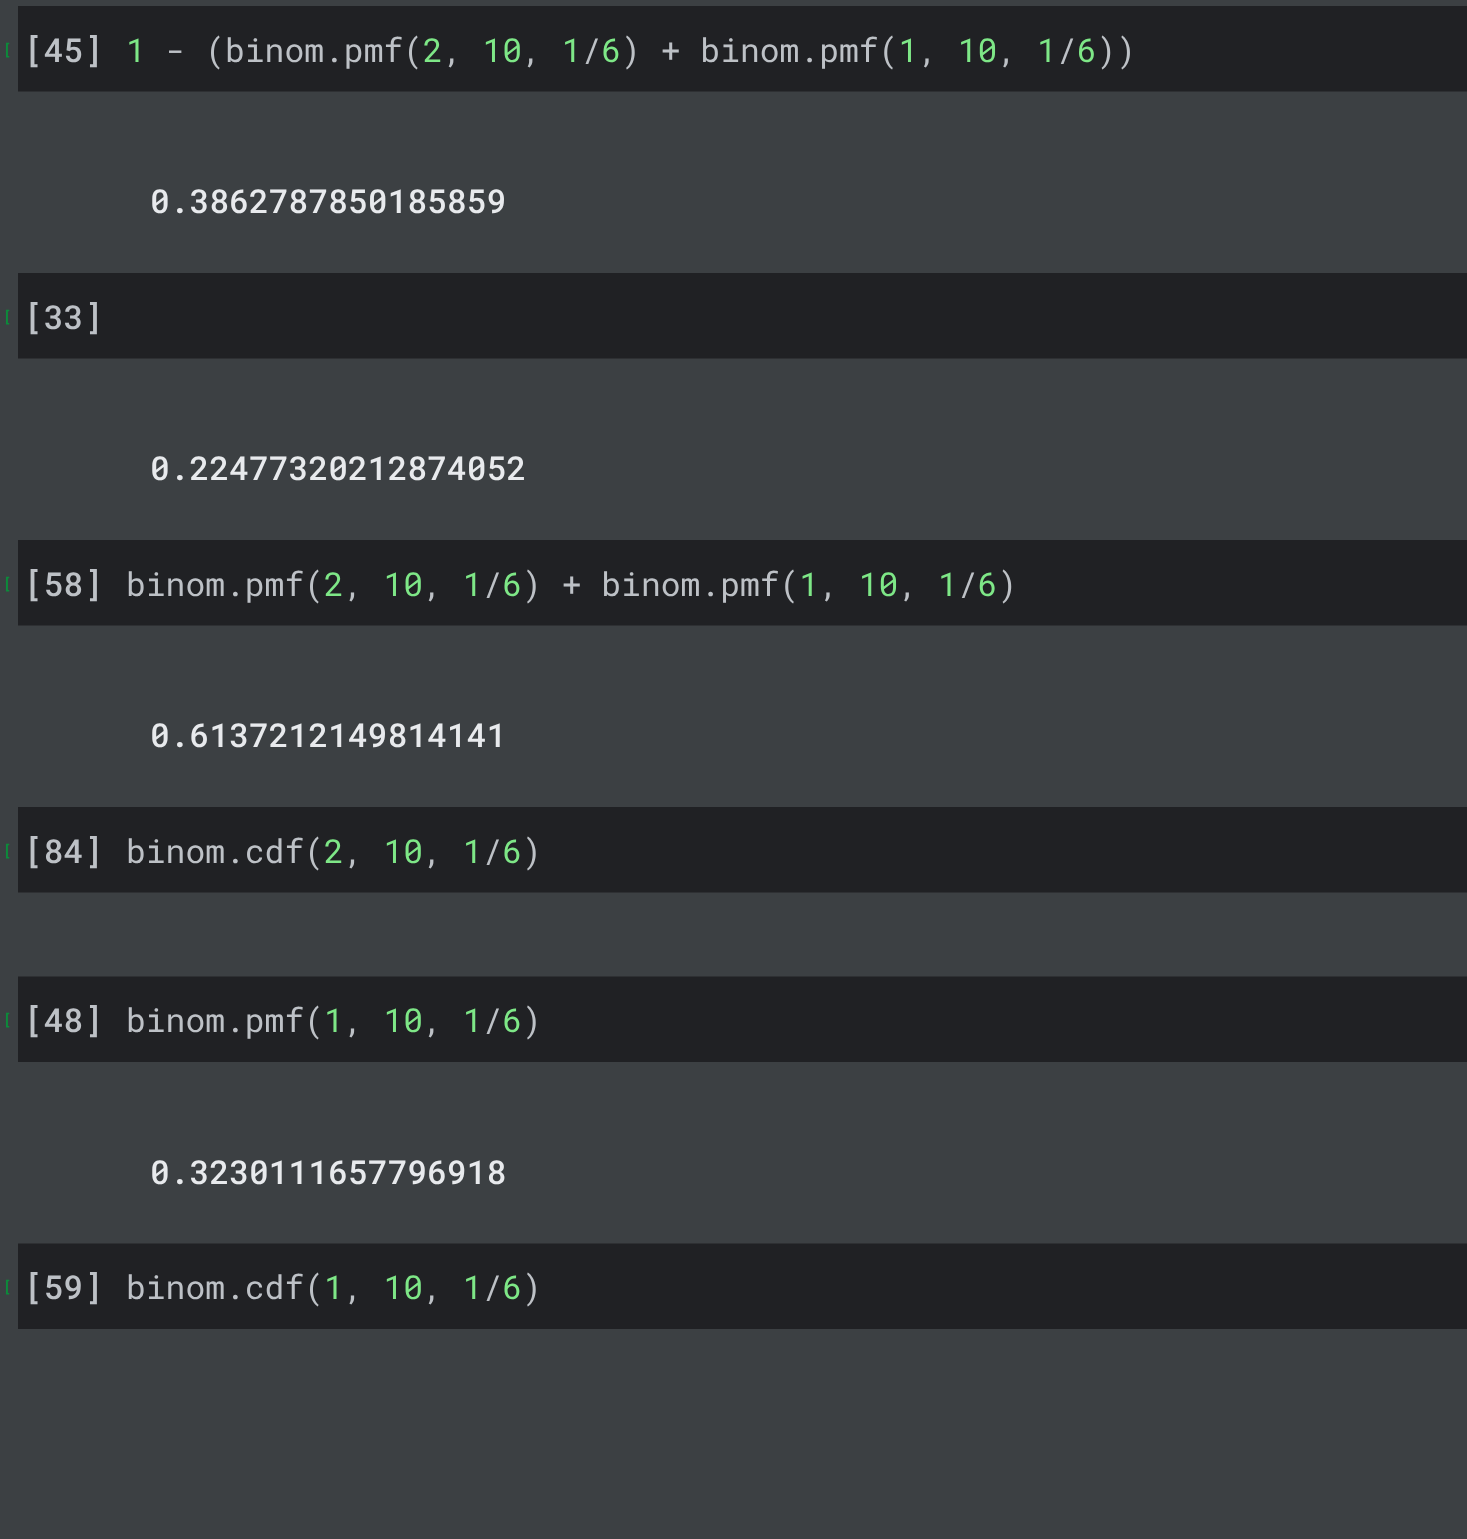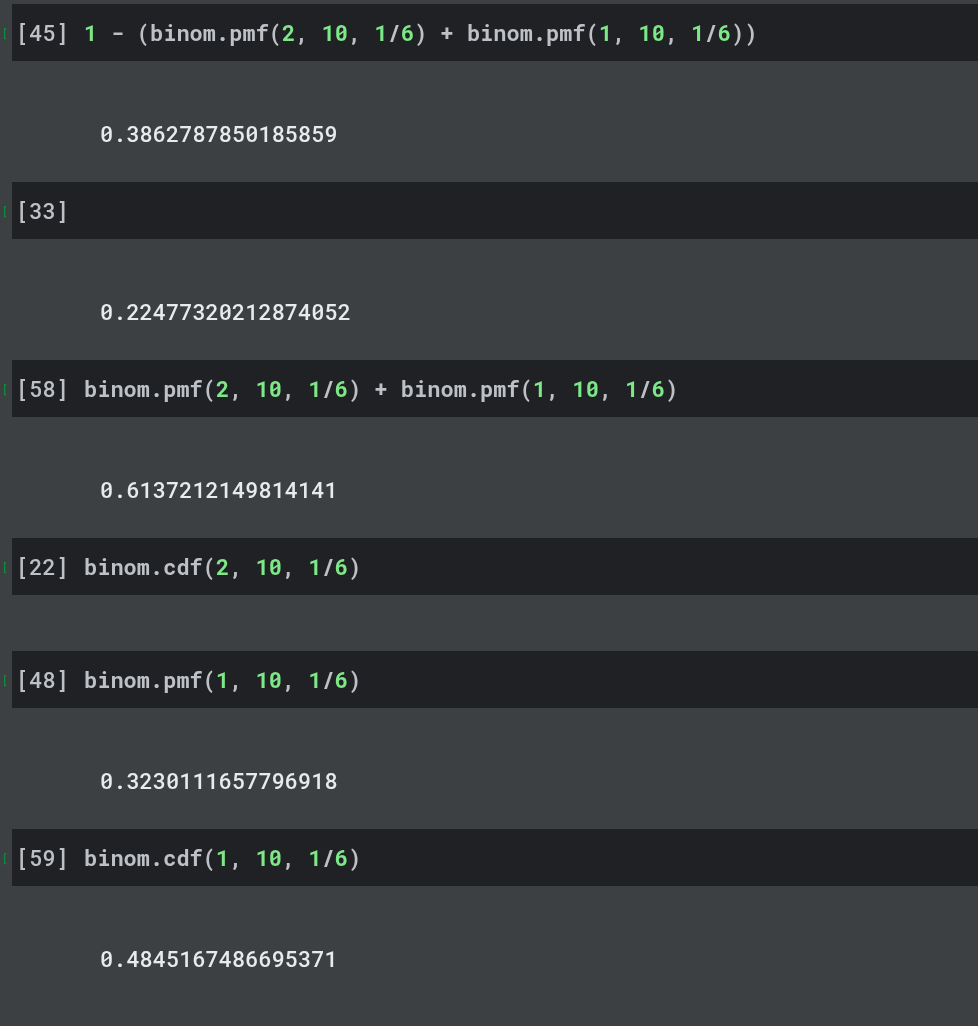--- a/index.html
+++ b/index.html
@@ -35,21 +35,21 @@
       color: #bdc1c6;
       padding-left: 4px;
       width: 72px;
       text-align: left;
       flex-shrink: 0;
       font-weight: 500;
     }
     .code {
       color: #bdc1c6;
       white-space: pre;
-      font-weight: 700;
+      font-weight: 400;
     }
     .num { color: #7ee787; }
     .op { color: #bdc1c6; }
     .fn { color: #bdc1c6; }
     .output-row {
       display: flex;
       padding: 22px 0 20px 0;
       margin-left: 12px;
     }
     .output-gutter {
@@ -95,21 +95,21 @@
         <span class="code"><span class="fn">binom.pmf(</span><span class="num">2</span><span class="op">, </span><span class="num">10</span><span class="op">, </span><span class="num">1</span><span class="op">/</span><span class="num">6</span><span class="fn">) + binom.pmf(</span><span class="num">1</span><span class="op">, </span><span class="num">10</span><span class="op">, </span><span class="num">1</span><span class="op">/</span><span class="num">6</span><span class="fn">)</span></span>
       </div>
       <div class="output-row">
         <span class="output-gutter"></span>
         <span class="output">0.6137212149814141</span>
       </div>
     </div>
     <div class="cell">
       <div class="input-row">
         <span class="bracket-marker">[</span>
-        <span class="prompt">[22]</span>
+        <span class="prompt">[84]</span>
         <span class="code"><span class="fn">binom.cdf(</span><span class="num">2</span><span class="op">, </span><span class="num">10</span><span class="op">, </span><span class="num">1</span><span class="op">/</span><span class="num">6</span><span class="fn">)</span></span>
       </div>
       <div class="output-row">
         <span class="output-gutter"></span>
       </div>
     </div>
     <div class="cell">
       <div class="input-row">
         <span class="bracket-marker">[</span>
         <span class="prompt">[48]</span>
@@ -121,16 +121,15 @@
       </div>
     </div>
     <div class="cell">
       <div class="input-row">
         <span class="bracket-marker">[</span>
         <span class="prompt">[59]</span>
         <span class="code"><span class="fn">binom.cdf(</span><span class="num">1</span><span class="op">, </span><span class="num">10</span><span class="op">, </span><span class="num">1</span><span class="op">/</span><span class="num">6</span><span class="fn">)</span></span>
       </div>
       <div class="output-row">
         <span class="output-gutter"></span>
-        <span class="output">0.4845167486695371</span>
       </div>
     </div>
   </div>
 
 </body></html>

